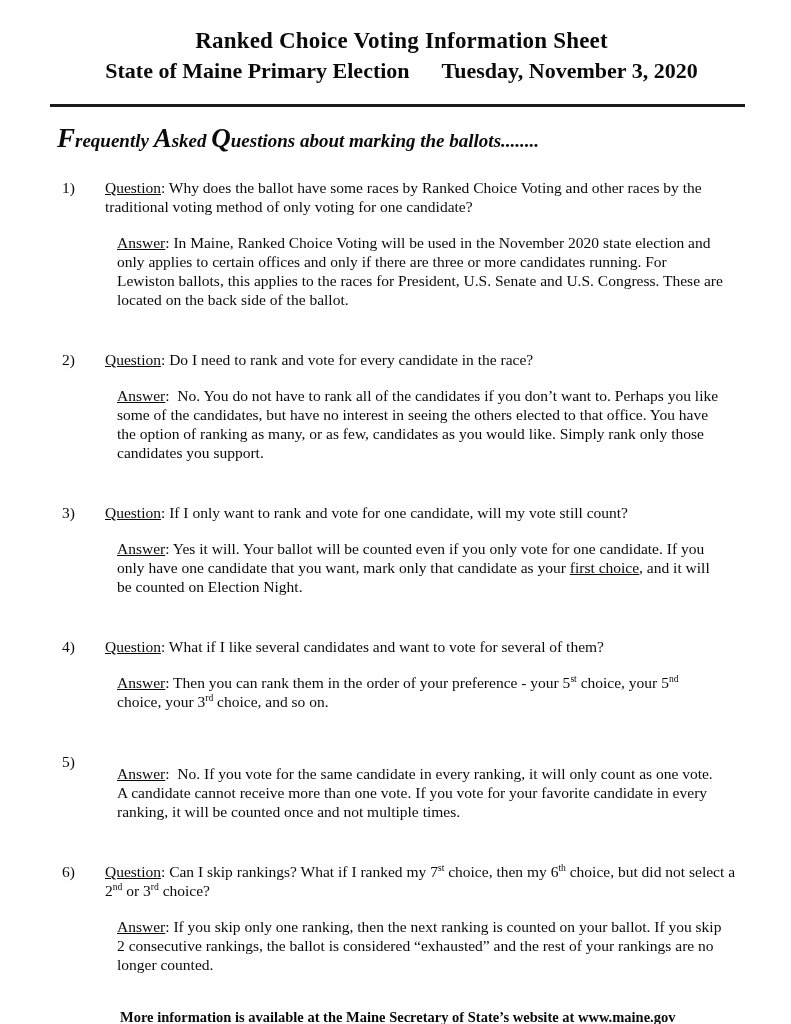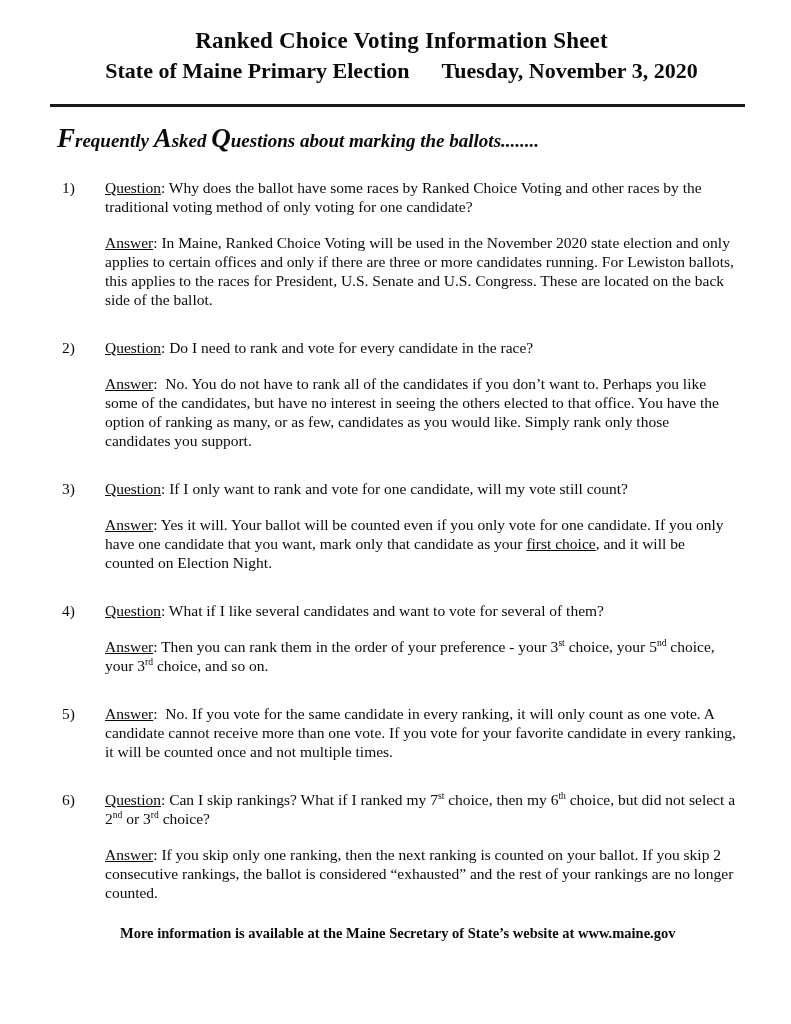--- a/index.html
+++ b/index.html
@@ -65,21 +65,21 @@
   }
   .qa-body {
     width: 632px;
     font-size: 15.5px;
     line-height: 19px;
   }
   .qa-question {
     margin: 0 0 17px 0;
   }
   .qa-answer {
-    margin: 0;
+    margin: 12px;
   }
   .ul {
     text-decoration: underline;
   }
   sup {
     font-size: 0.62em;
     line-height: 0;
   }
   .footer-note {
     font-size: 14.5px;
@@ -126,21 +126,21 @@
       <div class="qa-body">
         <p class="qa-question"><span class="ul">Question</span><span>: If I only want to rank and vote for one candidate, will my vote still count?</span></p>
         <p class="qa-answer"><span class="ul">Answer</span><span>: Yes it will. Your ballot will be counted even if you only vote for one candidate. If you only have one candidate that you want, mark only that candidate as your </span><span class="ul">first choice</span><span>, and it will be counted on Election Night.</span></p>
       </div>
     </div>
 
     <div class="qa-item">
       <div class="qa-num">4)</div>
       <div class="qa-body">
         <p class="qa-question"><span class="ul">Question</span><span>: What if I like several candidates and want to vote for several of them?</span></p>
-        <p class="qa-answer"><span class="ul">Answer</span><span>: Then you can rank them in the order of your preference - your 3</span><sup>st</sup><span> choice, your 5</span><sup>nd</sup><span> choice, your 3</span><sup>rd</sup><span> choice, and so on.</span></p>
+        <p class="qa-answer"><span class="ul">Answer</span><span>: Then you can rank them in the order of your preference - your 5</span><sup>st</sup><span> choice, your 5</span><sup>nd</sup><span> choice, your 3</span><sup>rd</sup><span> choice, and so on.</span></p>
       </div>
     </div>
 
     <div class="qa-item">
       <div class="qa-num">5)</div>
       <div class="qa-body">
         <p class="qa-answer"><span class="ul">Answer</span><span>: &nbsp;No. If you vote for the same candidate in every ranking, it will only count as one vote. A candidate cannot receive more than one vote. If you vote for your favorite candidate in every ranking, it will be counted once and not multiple times.</span></p>
       </div>
     </div>
 

